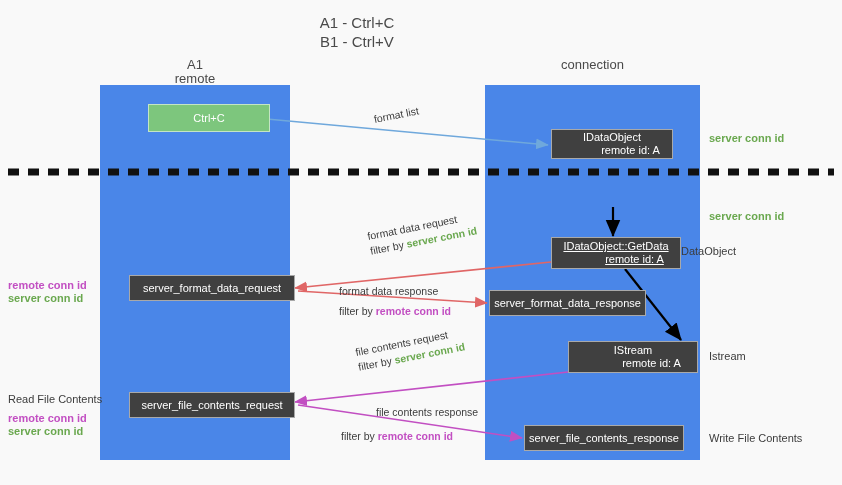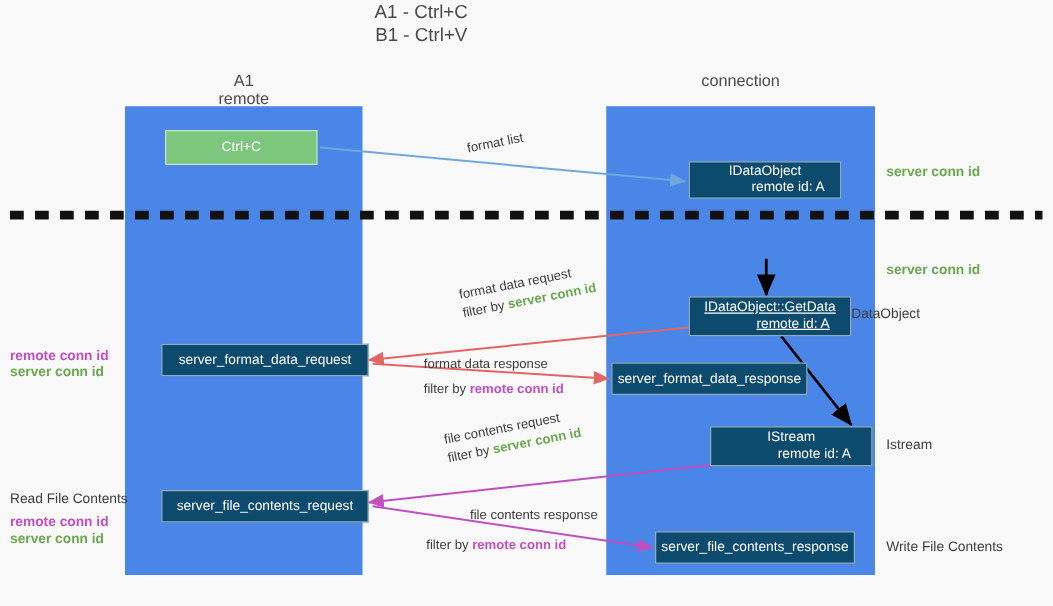--- a/index.html
+++ b/index.html
@@ -18,27 +18,28 @@
   #stage {
     position: absolute;
     left: 0; top: 0;
     width: 842px;
     height: 485px;
   }
   .abs { position: absolute; }
 
   
   #title {
-    left: 0; top: 0;
+    left: 0; top: 13px;
     width: 674px;
     text-align: center;
     font-size: 15px;
     line-height: 19px;
     color: #4a4a4a;
     white-space: pre-line;
+    padding-left: 20px;
   }
 
   
   .col-head {
     text-align: center;
     font-size: 13px;
     line-height: 14px;
     color: #4a4a4a;
   }
   .col-head .ch-name { display: block; }
@@ -61,21 +62,21 @@
     align-items: center;
     justify-content: center;
     color: #ffffff;
     font-size: 11px;
     line-height: 13px;
     text-align: center;
     padding: 2px 6px;
     border: 1px solid rgba(255,255,255,0.55);
   }
   .box.green  { background: #7dc67d; }
-  .box.orange { background: #0c4a6e; text-align: right; }
+  .box.orange { background: #404040; text-align: right; }
   .box .l2 { font-weight: normal; padding-left: 37px; }
 
   
   .lbl {
     font-size: 11px;
     line-height: 13px;
     color: #3c3c3c;
     white-space: nowrap;
   }
   .lbl.green  { color: #6aa84f; font-weight: bold; }
@@ -146,21 +147,21 @@
 
     <path d="M551,262 L295,288" stroke="#e06666" stroke-width="1.6" fill="none" marker-end="url(#ah-red)"></path>
 
     <path d="M298,291 L487,303" stroke="#e06666" stroke-width="1.6" fill="none" marker-end="url(#ah-red)"></path>
 
     <path d="M568,372 L295,402" stroke="#c24fc2" stroke-width="1.6" fill="none" marker-end="url(#ah-magenta)"></path>
 
     <path d="M298,405 L522,438" stroke="#c24fc2" stroke-width="1.6" fill="none" marker-end="url(#ah-magenta)"></path>
   </svg>
 
-  <div class="abs box green" style="left:132px; top:104px; width:122px; height:28px;">
+  <div class="abs box green" style="left:148px; top:104px; width:122px; height:28px;">
     <span class="l1">Ctrl+C</span>
   </div>
 
   <div class="abs box orange" style="left:129px; top:275px; width:166px; height:26px;">
     <span class="l1">server_format_data_request</span>
   </div>
 
   <div class="abs box orange" style="left:129px; top:392px; width:166px; height:26px;">
     <span class="l1">server_file_contents_request</span>
   </div>

